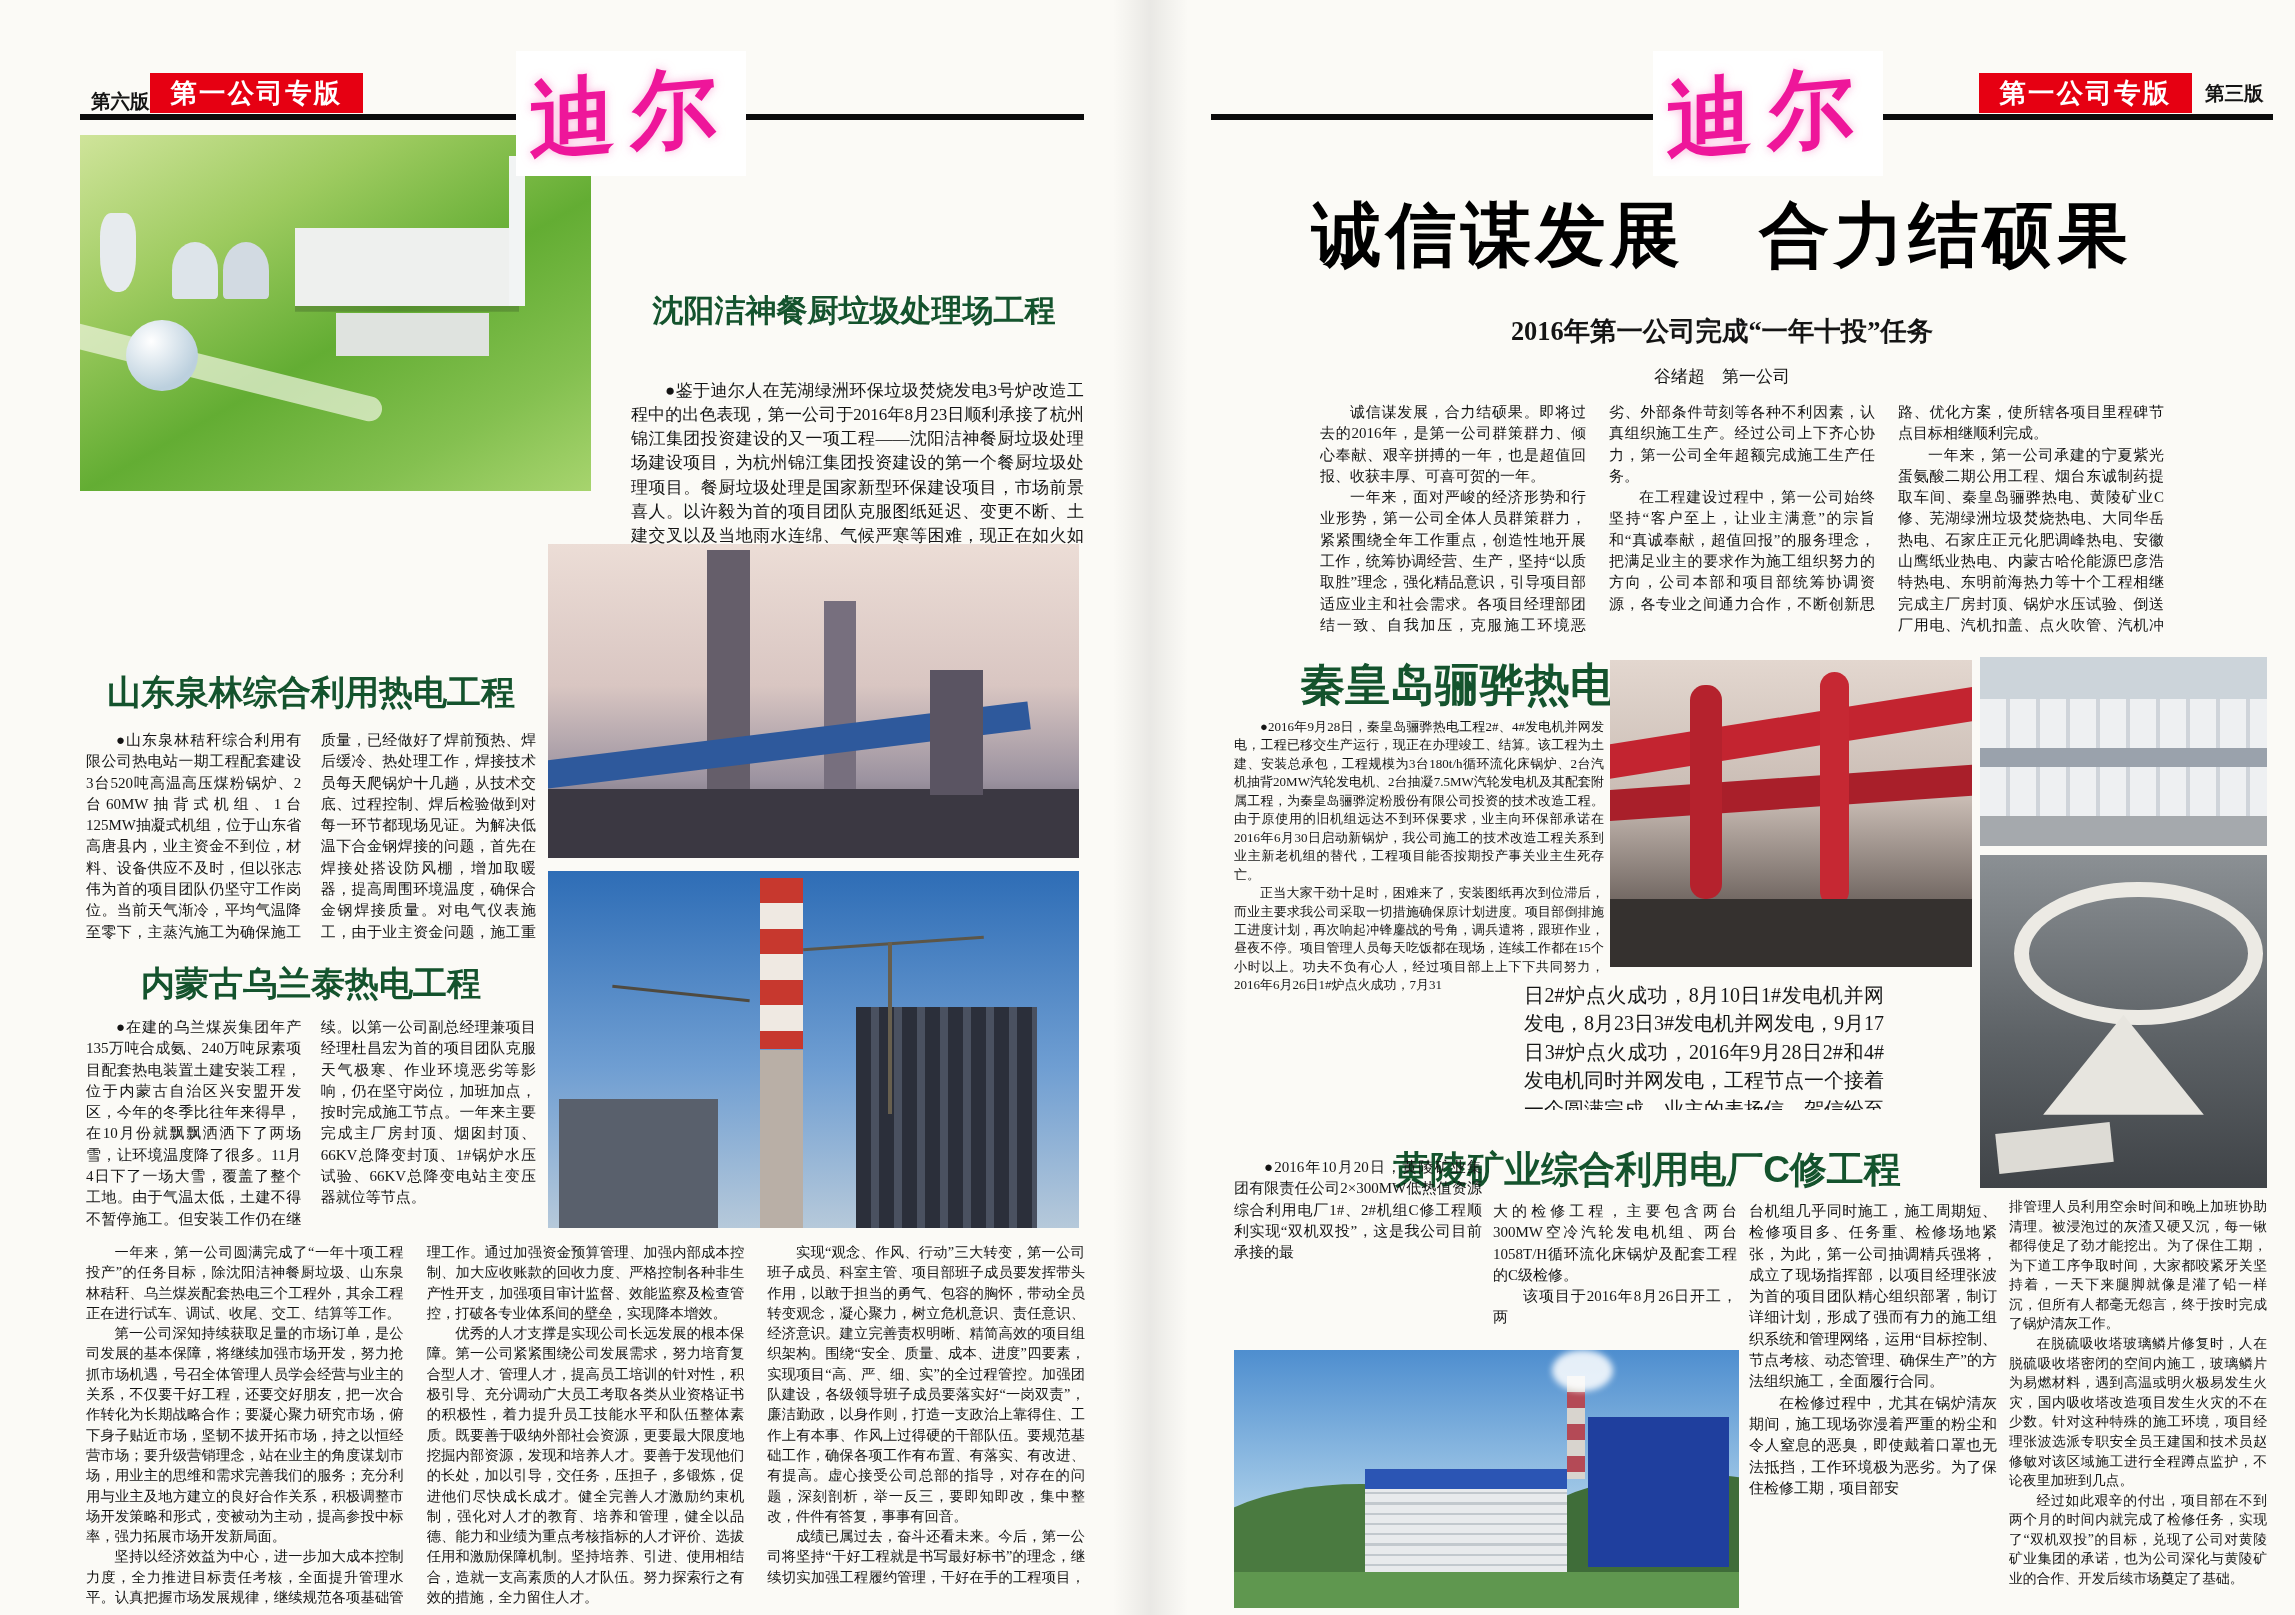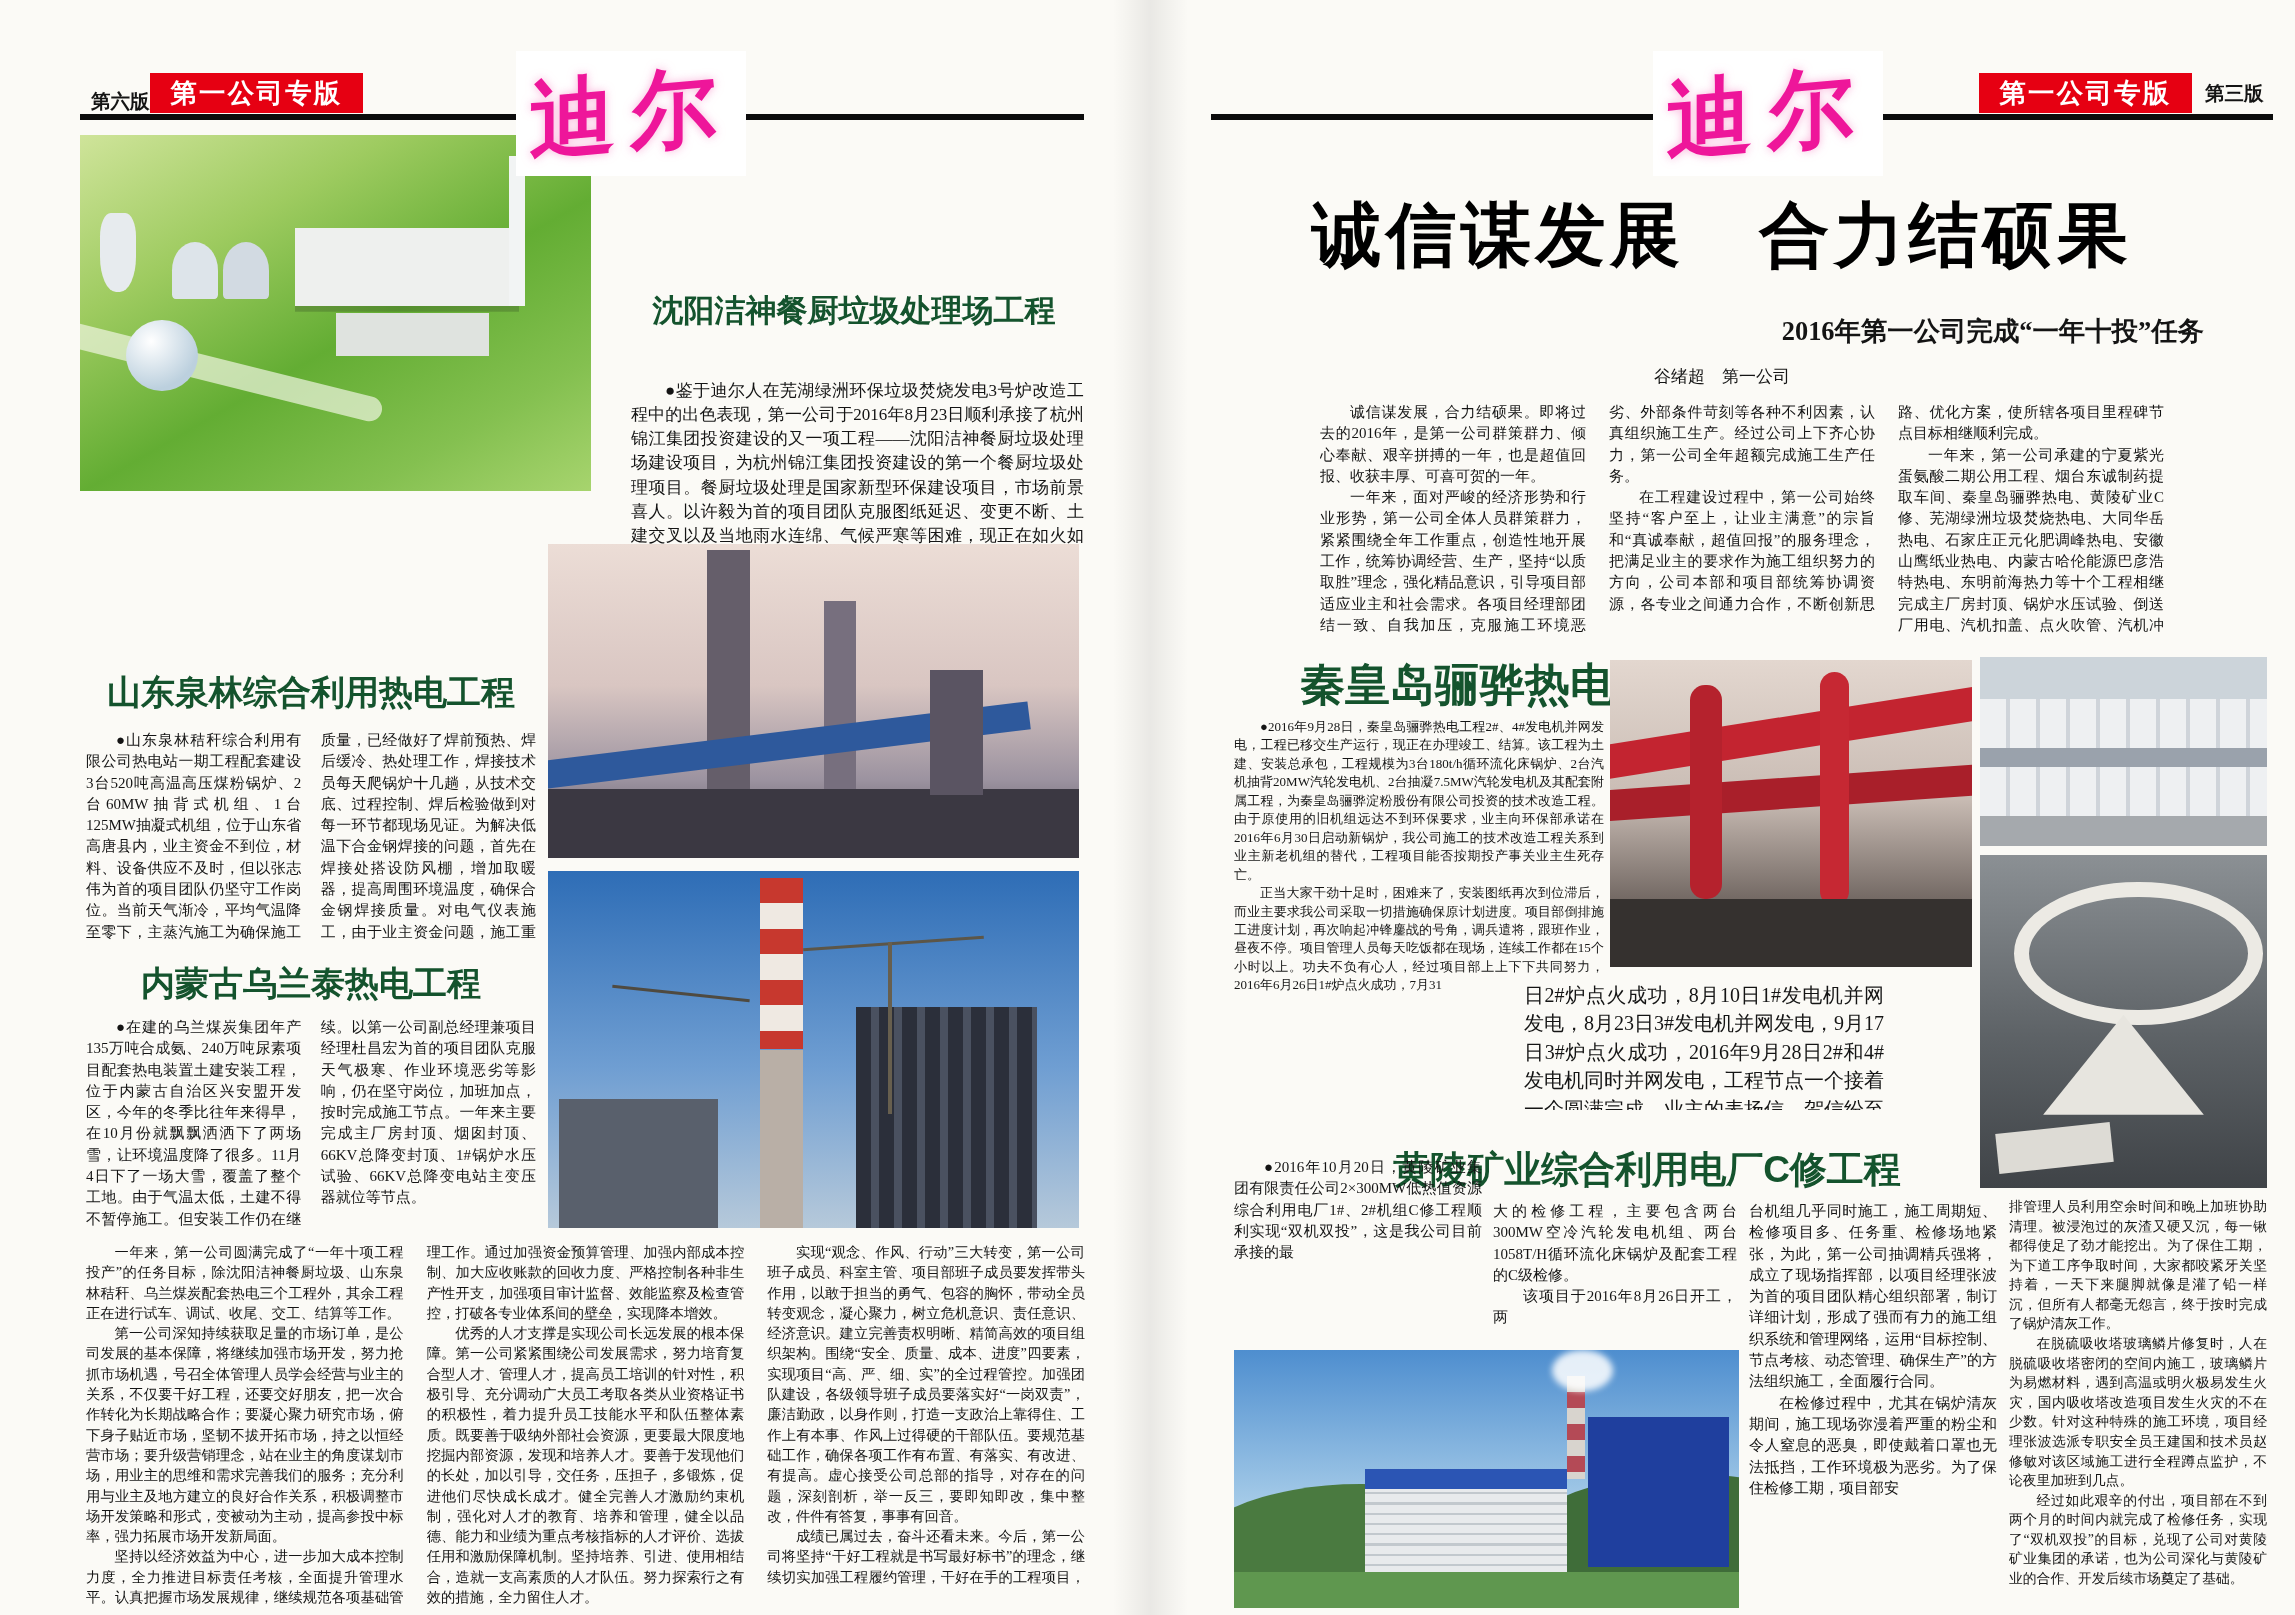--- a/index.html
+++ b/index.html
@@ -14,21 +14,21 @@
   .mast{background:#fff;display:flex;align-items:center;justify-content:center;z-index:4;}
   .mast span{color:#ee169a;font-size:86px;font-weight:bold;letter-spacing:16px;
              transform:rotate(-5deg) skewX(-5deg);text-shadow:0 0 9.2px rgba(246,120,190,.55);}
   .atitle{font-family:"Liberation Sans",sans-serif;font-weight:bold;text-align:center;color:#14532d;}
   .body p{margin:0;text-indent:2em;text-align:justify;line-height:1.42;}
   .cont p:first-child{text-indent:0;}
   .c2{column-count:2;column-gap:19.5px;}
   .c3{column-count:3;column-gap:23px;}
   #headline{color:#000000;font-family:"Liberation Sans",sans-serif;font-weight:900;
             font-size:70px;text-align:center;letter-spacing:4.6px;white-space:nowrap;}
-  #subtitle{font-size:26.4px;text-align:right;font-weight:bold;}
+  #subtitle{font-size:26.4px;text-align:center;font-weight:bold;}
   #byline{font-size:17px;text-align:center;}
   .ph{position:absolute;overflow:hidden;background:#cfd6dd;}
   .ph div{position:absolute;}
   #fold{background:linear-gradient(90deg,rgba(0,0,0,0) 0%,rgba(0,0,0,.07) 50%,rgba(0,0,0,0) 100%);}
   
   .sky-pink{left:0;top:0;width:100%;height:100%;background:linear-gradient(#ecddd6 0%,#d9c6c2 45%,#9c93a0 75%,#49454f 100%);}
   .sky-blue{left:0;top:0;width:100%;height:100%;background:linear-gradient(#2e6db6 0%,#6f9ed2 55%,#b6c9da 100%);}
   .sky-day{left:0;top:0;width:100%;height:100%;background:linear-gradient(#4e8ecf 0%,#9ec6e6 55%,#e2edf4 100%);}
   .grn{left:0;top:0;width:100%;height:100%;background:linear-gradient(150deg,#cfe49a 0%,#9ecb60 28%,#63ad33 55%,#84c050 80%,#a7d46e 100%);}
 </style>

